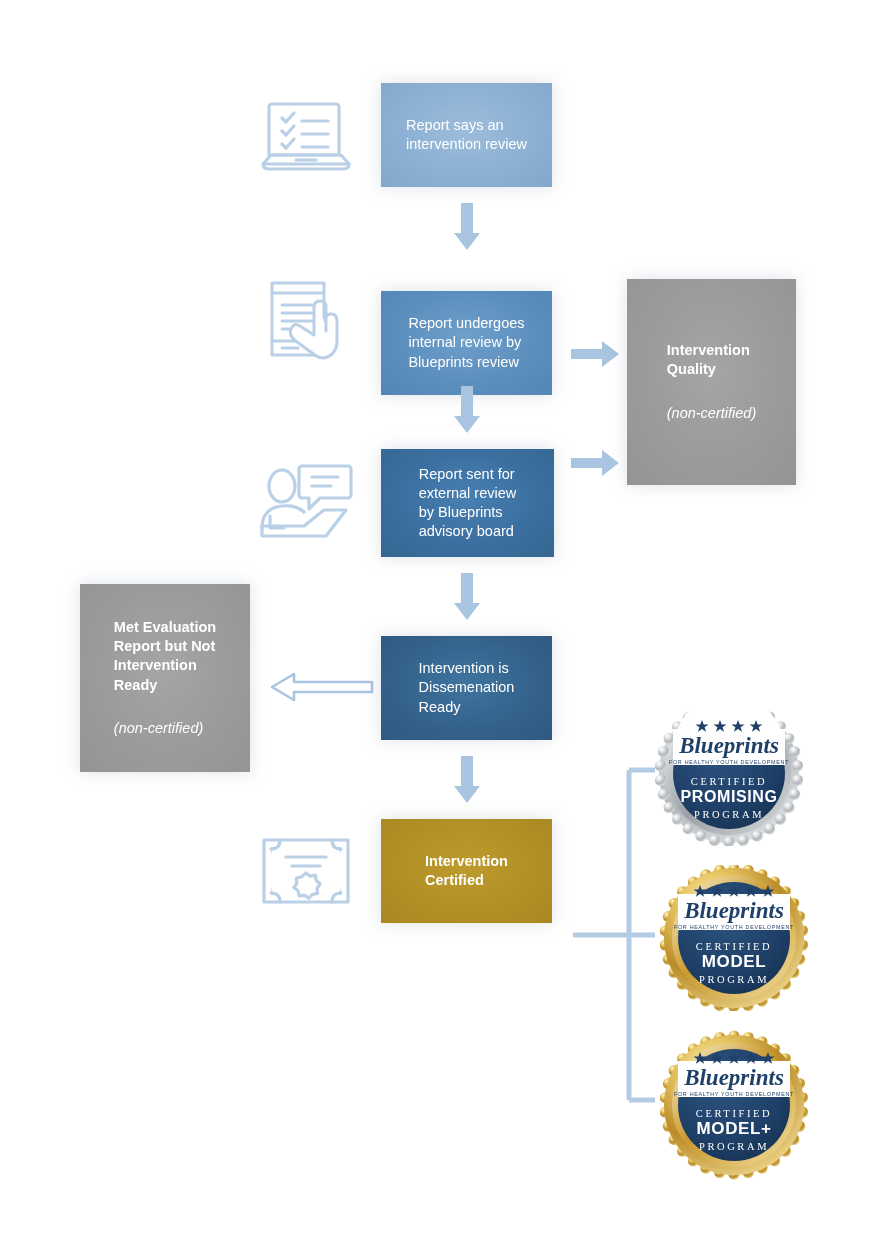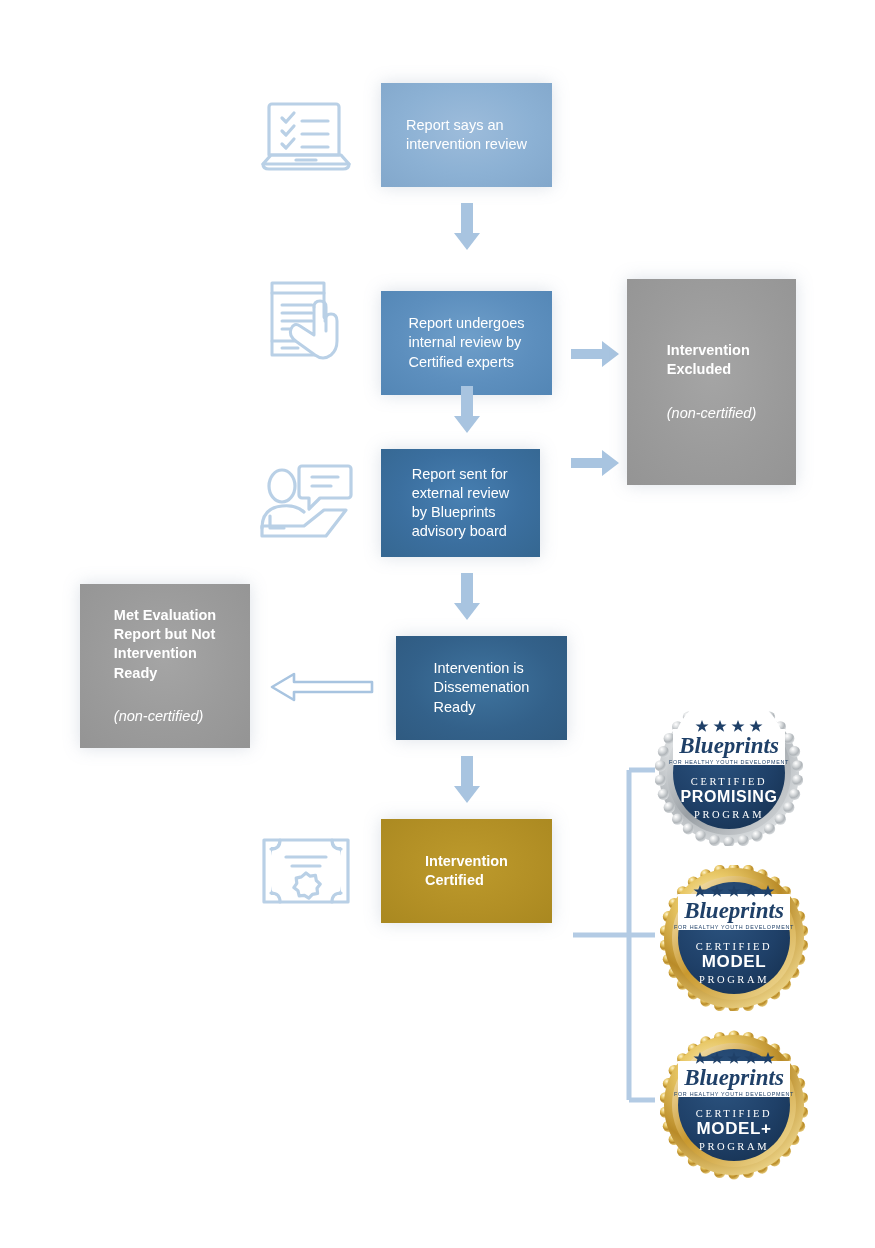--- a/index.html
+++ b/index.html
@@ -104,94 +104,94 @@
       <path d="M18 71 h16"></path>
       <path d="M50 30 v28 l-14 -9 q-6 -4 -9 3 q-3 7 6 13 l18 13 q8 6 16 0 q6 -5 6 -14 v-20 q0 -7 -6 -7 q-6 0 -6 7" stroke-width="3" fill="#ffffff"></path>
       <path d="M50 30 q0 -6 6 -6 q6 0 6 6 v24"></path>
     </svg>
   </div>
 
   <div class="pbox box-midblue" style="left:381px;top:266px;width:171px;height:104px;margin-top:25px;">
     <span>
       <span>Report undergoes</span>
       <span>internal review by</span>
-      <span>Certified experts</span>
+      <span>Blueprints review</span>
     </span>
   </div>
 
   <div class="arrow" style="left:571px;top:341px;width:48px;height:26px;">
     <svg width="48" height="26" viewBox="0 0 48 26">
       <path d="M0 8 h31 v-8 l17 13 l-17 13 v-8 h-31 z" fill="#a8c4e0"></path>
     </svg>
   </div>
 
   <div class="arrow" style="left:452px;top:386px;width:30px;height:48px;">
     <svg width="30" height="48" viewBox="0 0 30 48">
       <path d="M9 0 h12 v30 h7 l-13 17 l-13 -17 h7 z" fill="#a8c4e0"></path>
     </svg>
   </div>
 
   <div class="pbox box-gray" style="left:627px;top:279px;width:169px;height:206px;">
     <span>
       <span>Intervention</span>
-      <span>Excluded</span>
+      <span>Quality</span>
       <span class="nc">(non-certified)</span>
     </span>
   </div>
 
   <div class="icon" style="left:258px;top:458px;width:98px;height:90px;">
     <svg width="98" height="90" viewBox="0 0 98 90" fill="none" stroke="#b9d0e6" stroke-width="3.2" stroke-linecap="round" stroke-linejoin="round">
       <ellipse cx="24" cy="28" rx="13" ry="16"></ellipse>
       <path d="M4 70 q0 -20 20 -22 q14 -1.5 22 6"></path>
       <path d="M44 8 h46 a3 3 0 0 1 3 3 v26 a3 3 0 0 1 -3 3 h-28 l-11 11 v-11 h-7 a3 3 0 0 1 -3 -3 v-26 a3 3 0 0 1 3 -3 z"></path>
       <path d="M54 19 h26"></path>
       <path d="M54 28 h19"></path>
       <path d="M4 68 h42 l20 -16 h22 l-20 26 h-64 z"></path>
       <path d="M12 58 v12 h14"></path>
     </svg>
   </div>
 
-  <div class="pbox box-darkblue" style="left:381px;top:449px;width:159px;height:108px;">
+  <div class="pbox box-darkblue" style="left:381px;top:449px;width:173px;height:108px;">
     <span>
       <span>Report sent for</span>
       <span>external review</span>
       <span>by Blueprints</span>
       <span>advisory board</span>
     </span>
   </div>
 
   <div class="arrow" style="left:571px;top:450px;width:48px;height:26px;">
     <svg width="48" height="26" viewBox="0 0 48 26">
       <path d="M0 8 h31 v-8 l17 13 l-17 13 v-8 h-31 z" fill="#a8c4e0"></path>
     </svg>
   </div>
 
   <div class="arrow" style="left:452px;top:573px;width:30px;height:48px;">
     <svg width="30" height="48" viewBox="0 0 30 48">
       <path d="M9 0 h12 v30 h7 l-13 17 l-13 -17 h7 z" fill="#a8c4e0"></path>
     </svg>
   </div>
 
-  <div class="pbox box-gray" style="left:80px;top:584px;width:170px;height:164px;">
+  <div class="pbox box-gray" style="left:80px;top:584px;width:170px;height:188px;">
     <span>
       <span>Met Evaluation</span>
       <span>Report but Not</span>
       <span>Intervention</span>
       <span>Ready</span>
       <span class="nc">(non-certified)</span>
     </span>
   </div>
 
   <div class="arrow" style="left:270px;top:672px;width:104px;height:30px;">
     <svg width="104" height="30" viewBox="0 0 104 30">
       <path d="M2 15 l22 -13 v8 h78 v10 h-78 v8 z" fill="#ffffff" stroke="#a8c4e0" stroke-width="2.6" stroke-linejoin="round"></path>
     </svg>
   </div>
 
-  <div class="pbox box-navy" style="left:381px;top:636px;width:171px;height:104px;margin-left:15px;">
+  <div class="pbox box-navy" style="left:381px;top:636px;width:171px;height:104px;">
     <span>
       <span>Intervention is</span>
       <span>Dissemenation</span>
       <span>Ready</span>
     </span>
   </div>
 
   <div class="arrow" style="left:452px;top:756px;width:30px;height:48px;">
     <svg width="30" height="48" viewBox="0 0 30 48">
       <path d="M9 0 h12 v30 h7 l-13 17 l-13 -17 h7 z" fill="#a8c4e0"></path>

